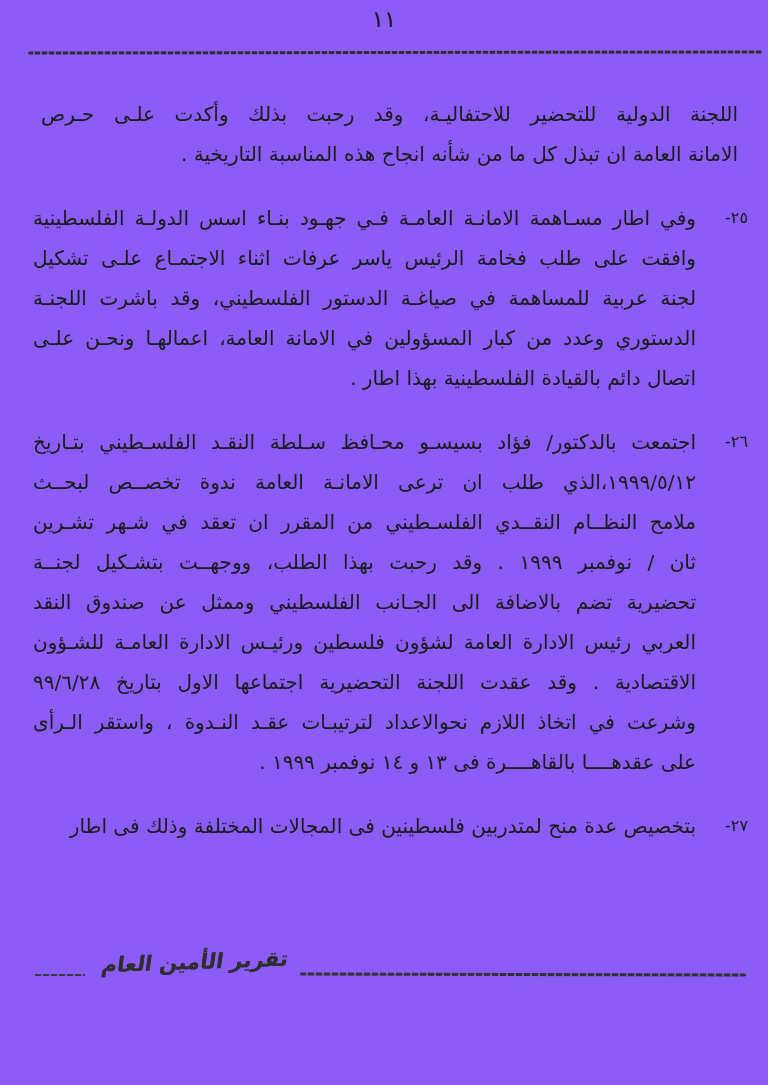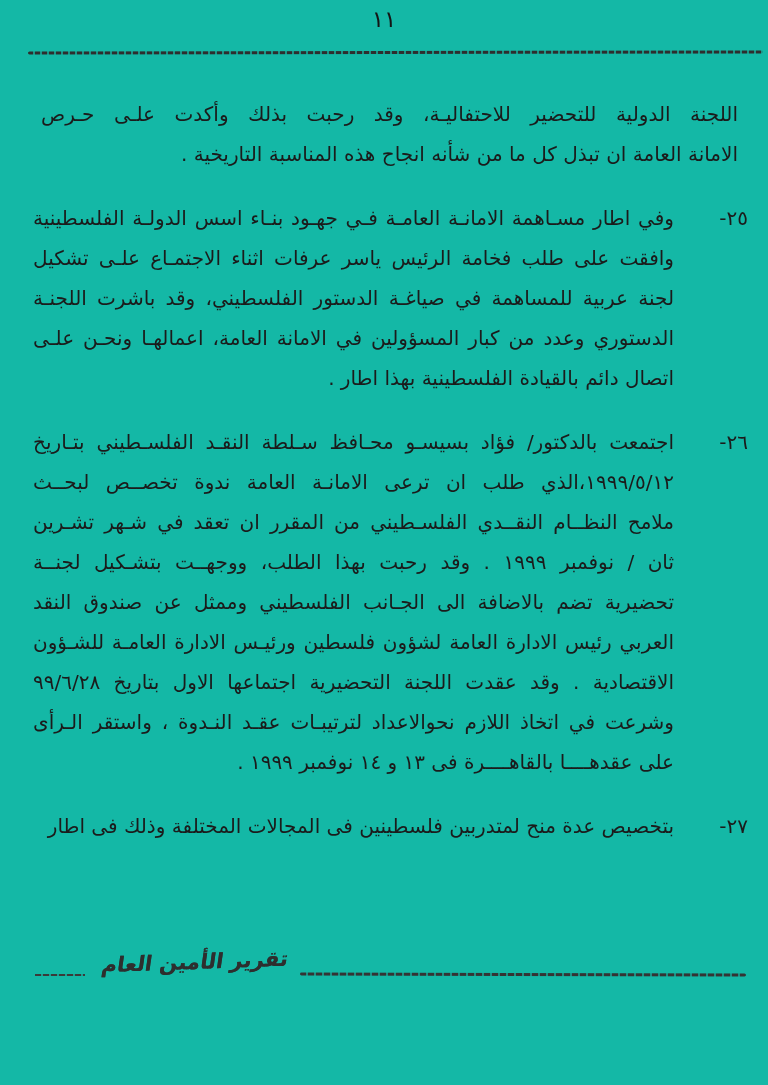--- a/index.html
+++ b/index.html
@@ -1,20 +1,20 @@
 <!DOCTYPE html>
 <html lang="ar"><head>
 <meta charset="utf-8">
 <style>
   html,body{margin:0;padding:0;background:#e8e8e8;}
   .page{
     position:relative;
     width:768px;height:1085px;
     margin:0 auto;
-    background:#14b8a6;
+    background:#8b5cf6;
     overflow:hidden;
     font-family:"DejaVu Sans",sans-serif;
     color:#1b1b1b;
   }
   
   .page-number{
     position:absolute;top:6px;left:0;width:100%;
     text-align:center;font-size:23px;letter-spacing:4px;color:#141414;
   }
   
@@ -33,23 +33,23 @@
   .bline{
     height:40px;line-height:40px;
     text-align:justify;text-align-last:justify;
     overflow:hidden;white-space:normal;
   }
   .bline.last{text-align:right;text-align-last:right;}
   .para{margin:8px;}
   .item{position:relative;margin-top:24px;}
   .item .marker{
     position:absolute;top:0;right:-2px;height:40px;line-height:40px;
-    font-size:20px;
+    font-size:16px;
   }
-  .item .ilines{margin-right:72px;}
+  .item .ilines{margin-right:50px;}
   
   .footer{position:absolute;top:948px;left:0;width:100%;height:60px;}
   .footer-dash-left{
     position:absolute;top:26px;left:35px;width:50px;height:2px;
     background:repeating-linear-gradient(90deg,#3a3a3a 0 6px,rgba(58,58,58,.2) 6px 8px);
   }
   .footer-rule{
     position:absolute;top:25px;left:300px;right:22px;height:3px;
     background:repeating-linear-gradient(90deg,#343434 0 6px,rgba(52,52,52,.3) 6px 8px);
     transform:rotate(0.12deg);border-radius:2px;

